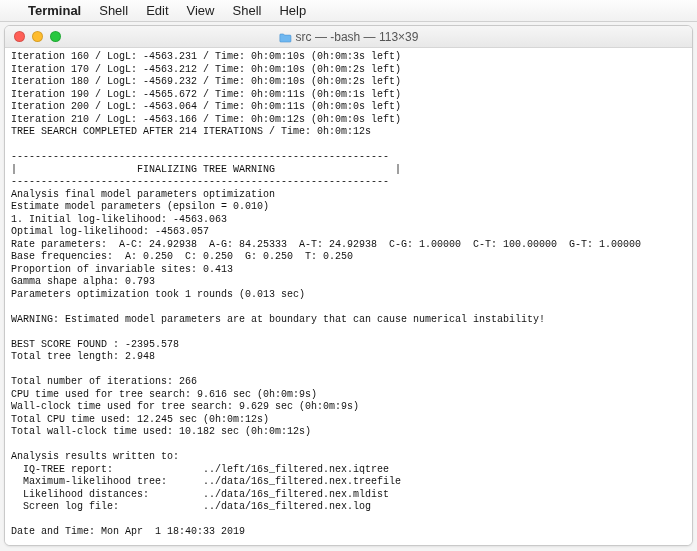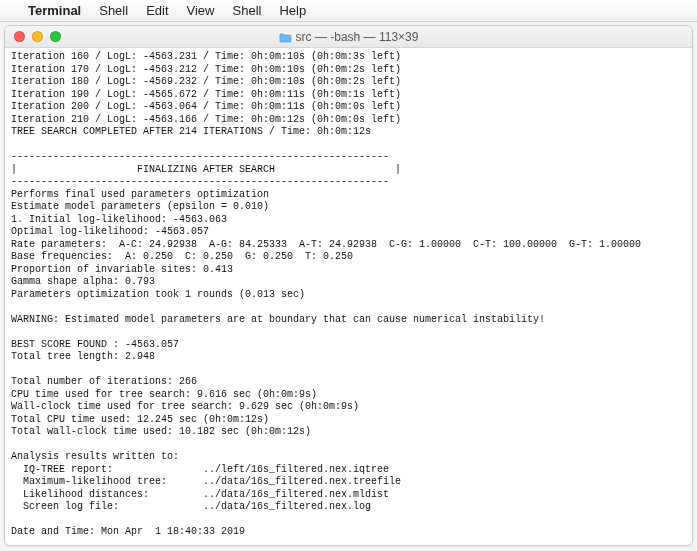--- a/index.html
+++ b/index.html
@@ -111,35 +111,35 @@
 
   <div class="term-body"><span id="iter-block">Iteration 160 / LogL: -4563.231 / Time: 0h:0m:10s (0h:0m:3s left)
 Iteration 170 / LogL: -4563.212 / Time: 0h:0m:10s (0h:0m:2s left)
 Iteration 180 / LogL: -4569.232 / Time: 0h:0m:10s (0h:0m:2s left)
 Iteration 190 / LogL: -4565.672 / Time: 0h:0m:11s (0h:0m:1s left)
 Iteration 200 / LogL: -4563.064 / Time: 0h:0m:11s (0h:0m:0s left)
 Iteration 210 / LogL: -4563.166 / Time: 0h:0m:12s (0h:0m:0s left)</span>
 <span>TREE SEARCH COMPLETED AFTER 214 ITERATIONS / Time: 0h:0m:12s</span>
 
 <span>---------------------------------------------------------------</span>
-<span>|                    FINALIZING AFTER SEARCH                    |</span>
+<span>|                    FINALIZING TREE WARNING                    |</span>
 <span>---------------------------------------------------------------</span>
-<span>Performs final used parameters optimization</span>
+<span>Analysis final model parameters optimization</span>
 <span>Estimate model parameters (epsilon = 0.010)</span>
 <span>1. Initial log-likelihood: -4563.063</span>
 <span>Optimal log-likelihood: -4563.057</span>
 <span>Rate parameters:  A-C: 24.92938  A-G: 84.25333  A-T: 24.92938  C-G: 1.00000  C-T: 100.00000  G-T: 1.00000</span>
 <span>Base frequencies:  A: 0.250  C: 0.250  G: 0.250  T: 0.250</span>
 <span>Proportion of invariable sites: 0.413</span>
 <span>Gamma shape alpha: 0.793</span>
 <span>Parameters optimization took 1 rounds (0.013 sec)</span>
 
 <span>WARNING: Estimated model parameters are at boundary that can cause numerical instability!</span>
 
-<span>BEST SCORE FOUND : -4563.057</span>
+<span>BEST SCORE FOUND : -2395.578</span>
 <span>Total tree length: 2.948</span>
 
 <span>Total number of iterations: 266</span>
 <span>CPU time used for tree search: 9.616 sec (0h:0m:9s)</span>
 <span>Wall-clock time used for tree search: 9.629 sec (0h:0m:9s)</span>
 <span>Total CPU time used: 12.245 sec (0h:0m:12s)</span>
 <span>Total wall-clock time used: 10.182 sec (0h:0m:12s)</span>
 
 <span>Analysis results written to:</span>
 <span>  IQ-TREE report:               ../left/16s_filtered.nex.iqtree</span>

